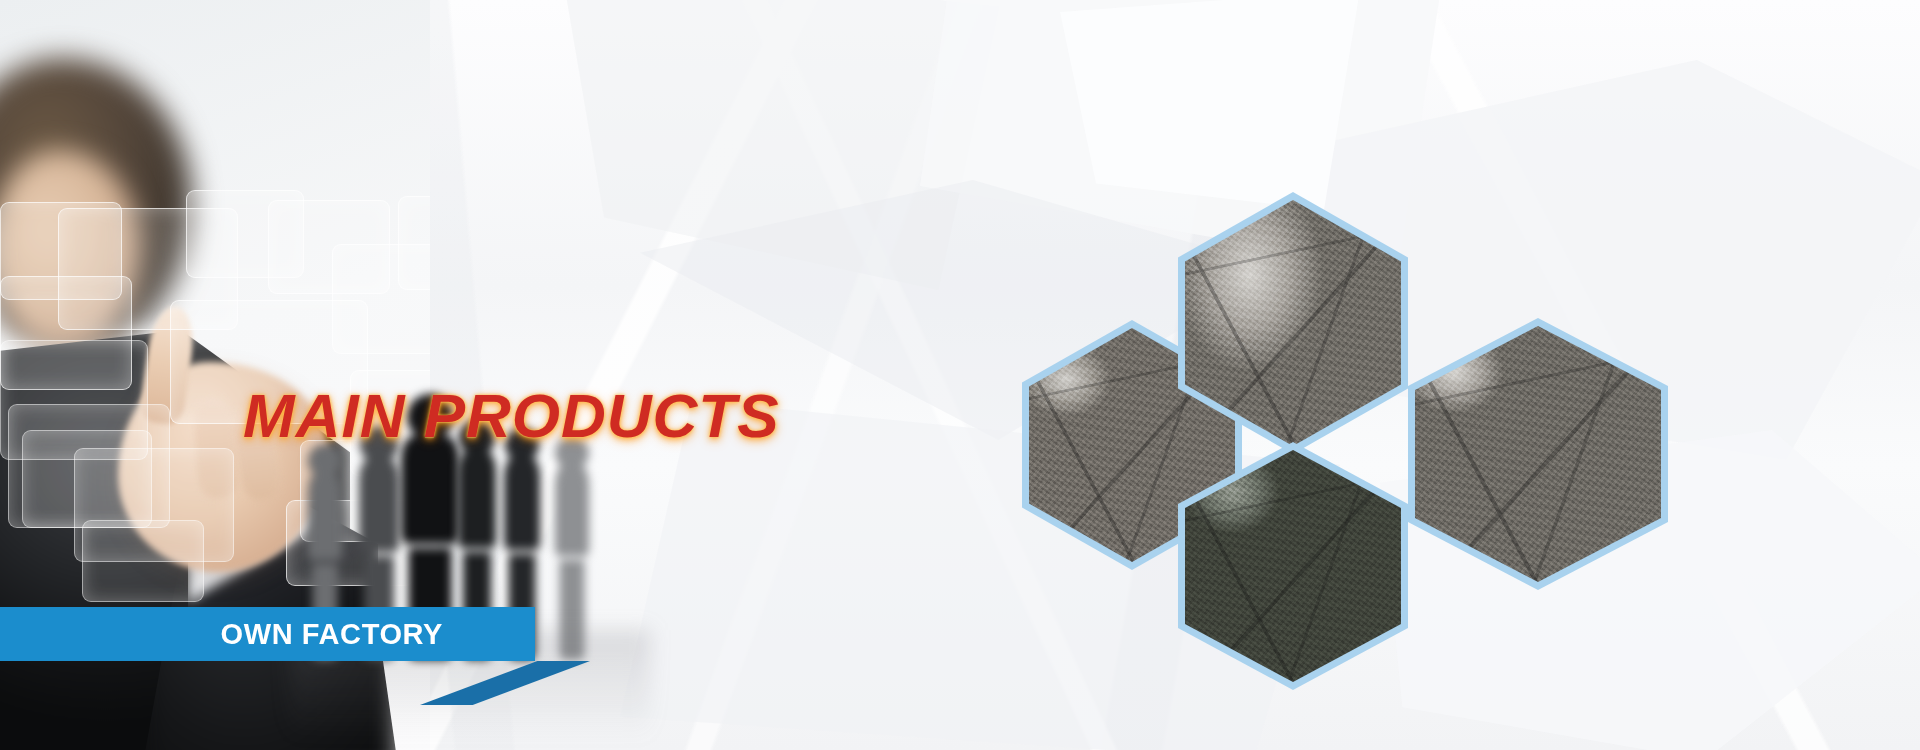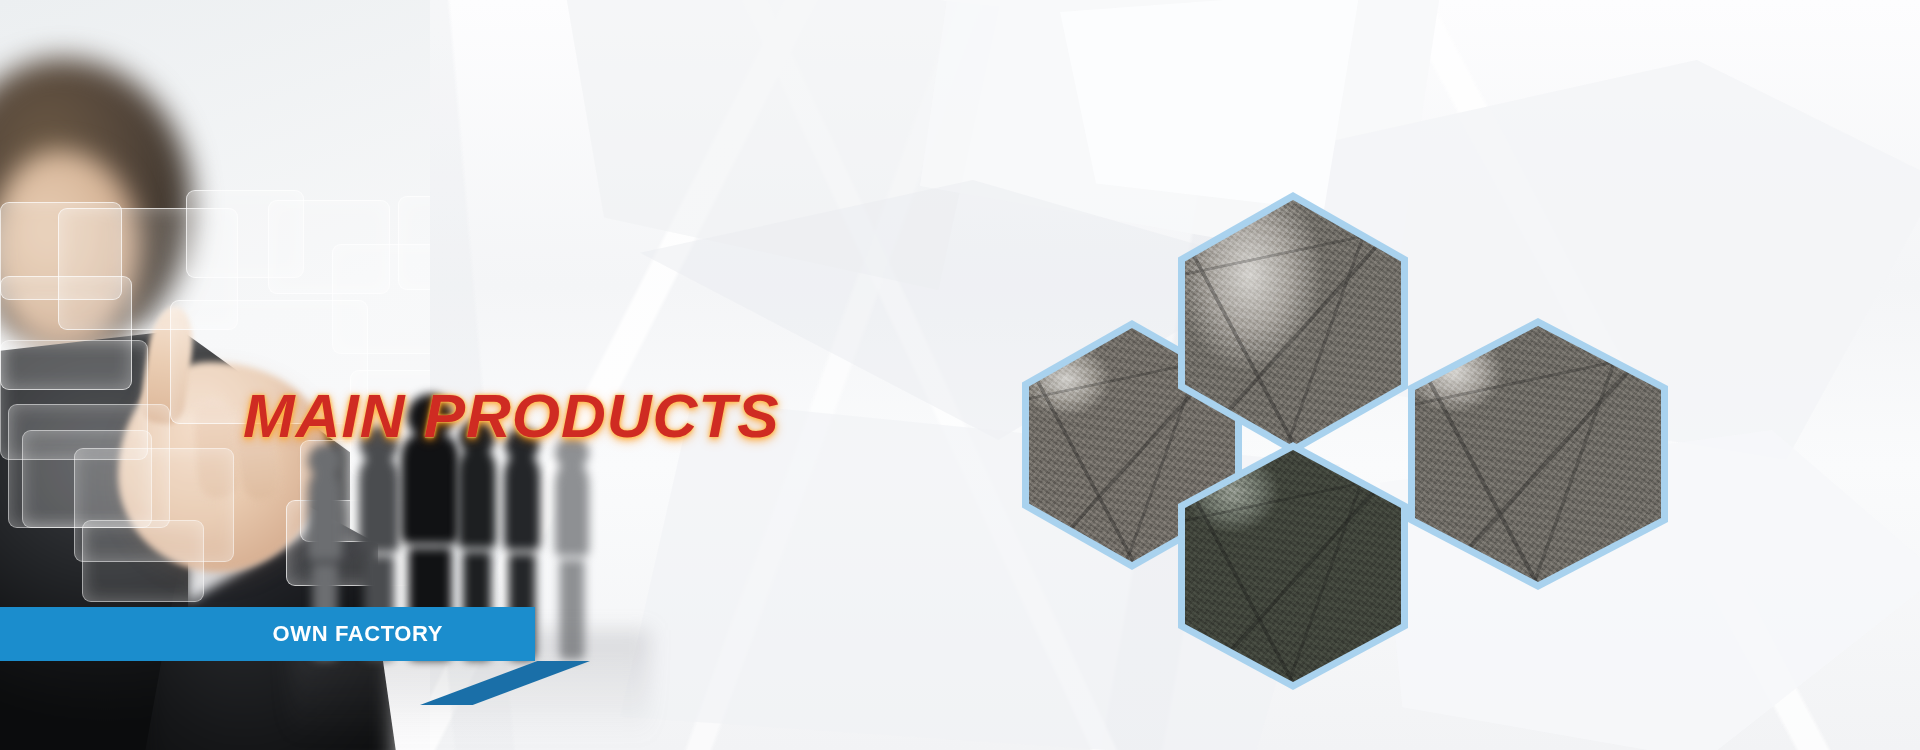--- a/index.html
+++ b/index.html
@@ -149,21 +149,21 @@
     font-family:"Liberation Sans",sans-serif;
   }
 
   
   .ribbon-top{
     position:absolute;left:0;top:607px;width:535px;height:54px;
     background:#1b8dcd;
   }
   .ribbon-top span{
     position:absolute;right:92px;top:50%;transform:translateY(-50%);
-    color:#fff;font-size:22px;font-weight:700;letter-spacing:.6px;
+    color:#fff;font-size:29px;font-weight:700;letter-spacing:.6px;
     white-space:nowrap;
   }
   
   .ribbon-fold{
     position:absolute;left:420px;top:661px;width:170px;height:44px;
     background:#1a6fa8;
     clip-path:polygon(69% 0,100% 0,31% 100%,0 100%);
   }
 
   

